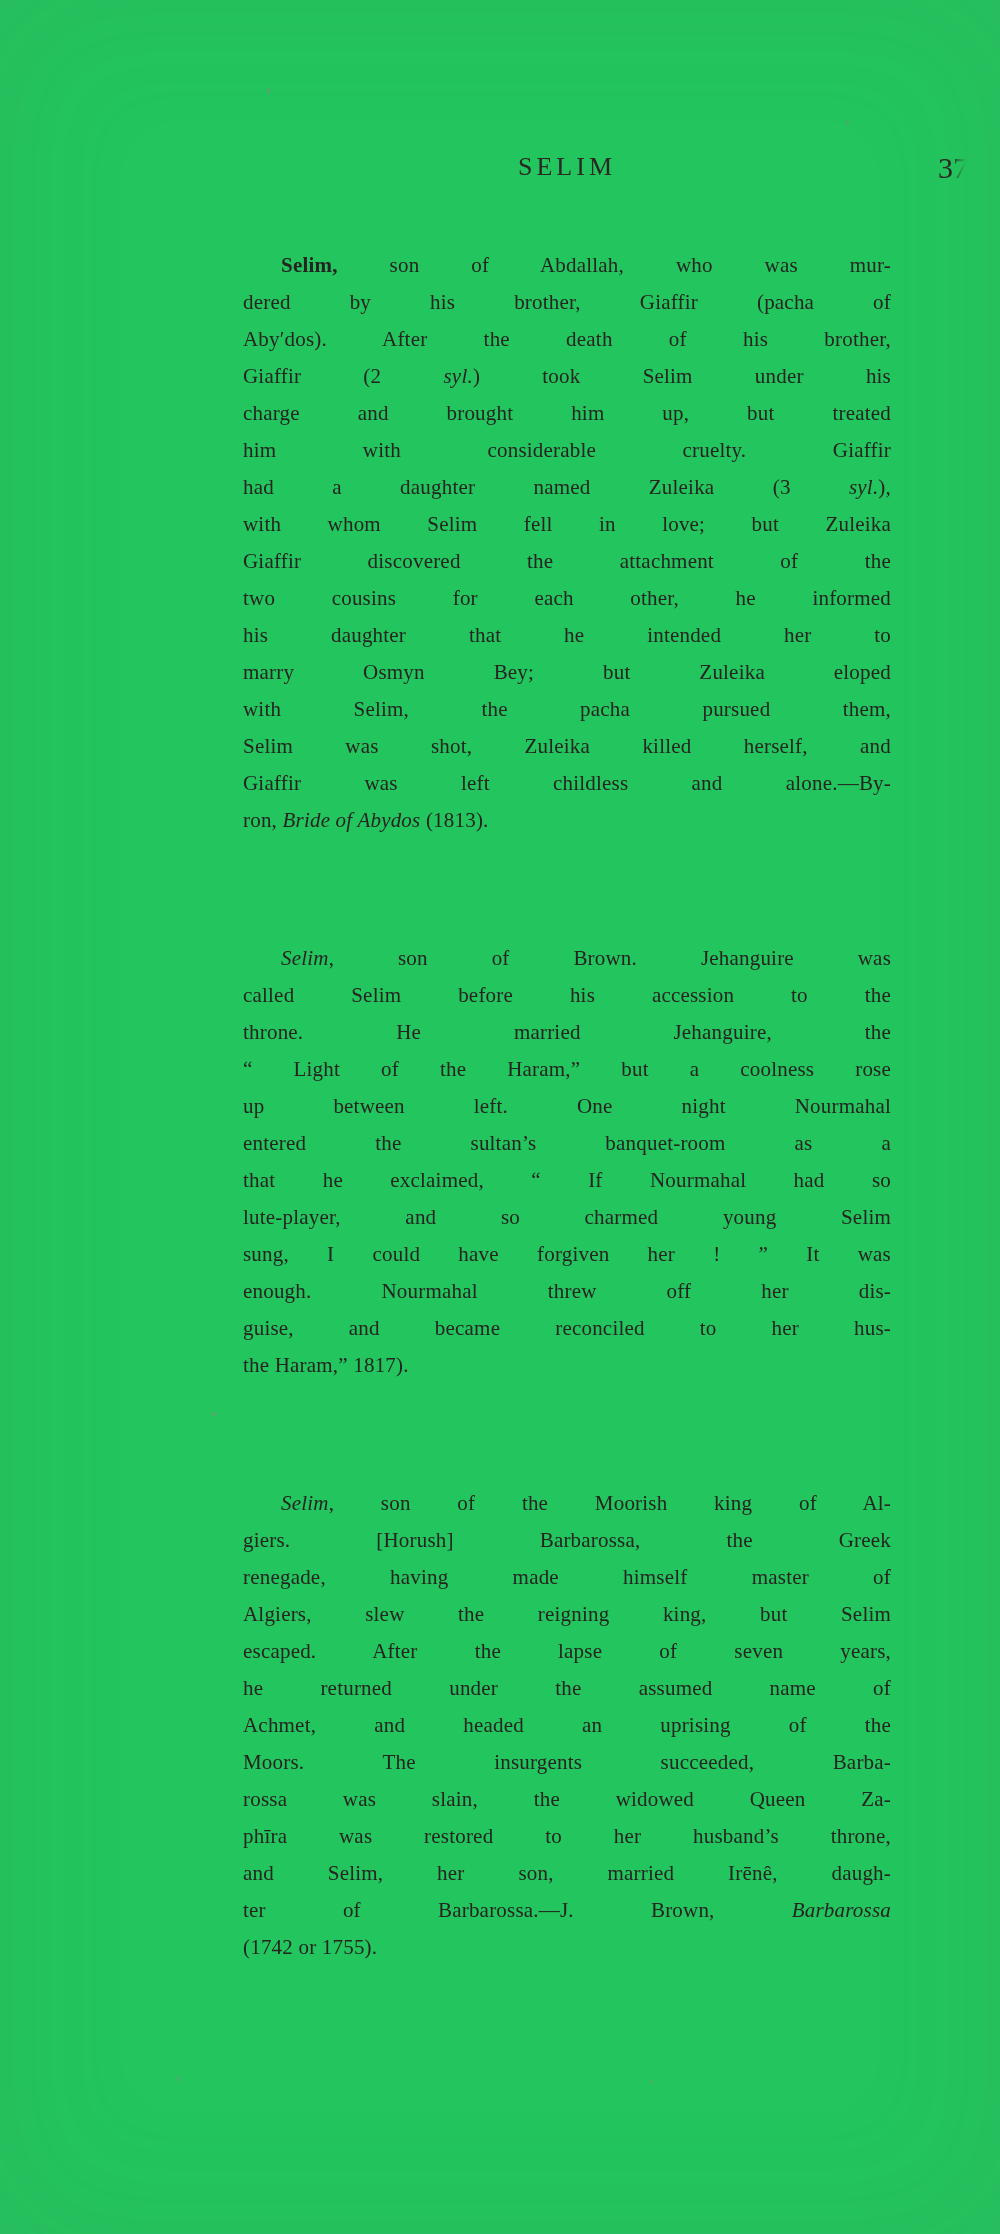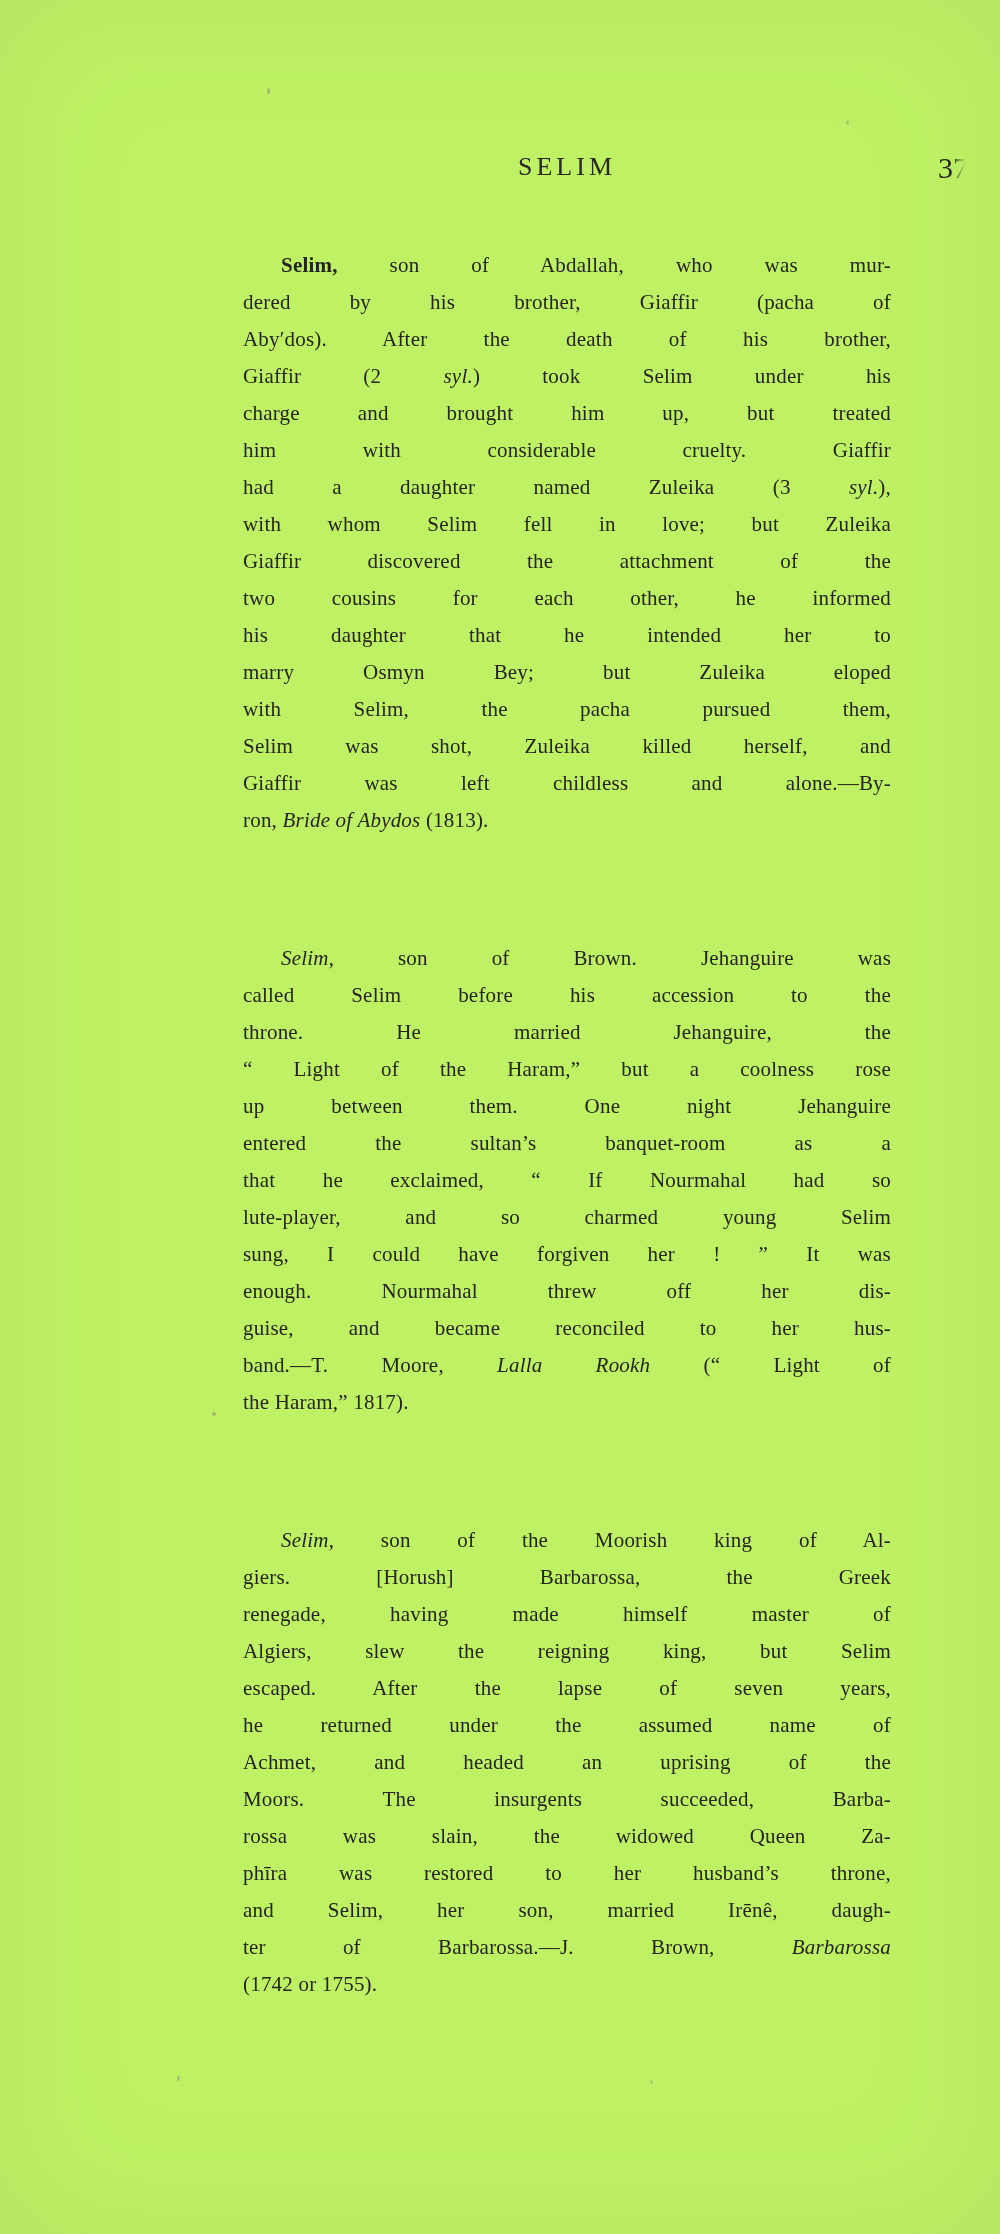--- a/index.html
+++ b/index.html
@@ -83,21 +83,21 @@
   }
   .speck.s1 { left: 267px; top: 88px;  width: 3px; height: 6px; opacity: 0.5; }
   .speck.s2 { left: 846px; top: 120px; width: 3px; height: 5px; opacity: 0.4; }
   .speck.s3 { left: 212px; top: 1412px; width: 4px; height: 4px; opacity: 0.55; }
   .speck.s4 { left: 177px; top: 2076px; width: 3px; height: 5px; opacity: 0.45; }
   .speck.s5 { left: 650px; top: 2080px; width: 3px; height: 4px; opacity: 0.4; }
 </style>
 </head>
 <body>
 
-<div class="page" style="background: #bef264; color: rgb(38, 36, 32);">
+<div class="page" style="background: #22c55e; color: rgb(38, 36, 32);">
 
   <div class="page-header">
     <div class="running-title">SELIM</div>
   </div>
 
   <div class="page-number">37</div>
 
   <div class="text-column" id="text-column">
       <div class="para">
         <div class="line indent"><span class="b">Selim,</span><span> son of Abdallah, who was mur-</span></div>
@@ -115,28 +115,27 @@
         <div class="line"><span>with Selim, the pacha pursued them,</span></div>
         <div class="line"><span>Selim was shot, Zuleika killed herself, and</span></div>
         <div class="line"><span>Giaffir was left childless and alone.—By-</span></div>
         <div class="line last"><span>ron, </span><span class="i">Bride of Abydos</span><span> (1813).</span></div>
       </div>
       <div class="para">
         <div class="line indent"><span class="i">Selim</span><span>, son of Brown. Jehanguire was</span></div>
         <div class="line"><span>called Selim before his accession to the</span></div>
         <div class="line"><span>throne. He married Jehanguire, the</span></div>
         <div class="line"><span>“ Light of the Haram,” but a coolness rose</span></div>
-        <div class="line"><span>up between them. One night Jehanguire</span></div>
+        <div class="line"><span>up between left. One night Nourmahal</span></div>
         <div class="line"><span>entered the sultan’s banquet-room as a</span></div>
         <div class="line"><span>that he exclaimed, “ If Nourmahal had so</span></div>
         <div class="line"><span>lute-player, and so charmed young Selim</span></div>
         <div class="line"><span>sung, I could have forgiven her ! ” It was</span></div>
         <div class="line"><span>enough. Nourmahal threw off her dis-</span></div>
         <div class="line"><span>guise, and became reconciled to her hus-</span></div>
-        <div class="line"><span>band.—T. Moore, </span><span class="i">Lalla Rookh</span><span> (“ Light of</span></div>
         <div class="line last"><span>the Haram,” 1817).</span></div>
       </div>
       <div class="para">
         <div class="line indent"><span class="i">Selim</span><span>, son of the Moorish king of Al-</span></div>
         <div class="line"><span>giers. [Horush] Barbarossa, the Greek</span></div>
         <div class="line"><span>renegade, having made himself master of</span></div>
         <div class="line"><span>Algiers, slew the reigning king, but Selim</span></div>
         <div class="line"><span>escaped. After the lapse of seven years,</span></div>
         <div class="line"><span>he returned under the assumed name of</span></div>
         <div class="line"><span>Achmet, and headed an uprising of the</span></div>

